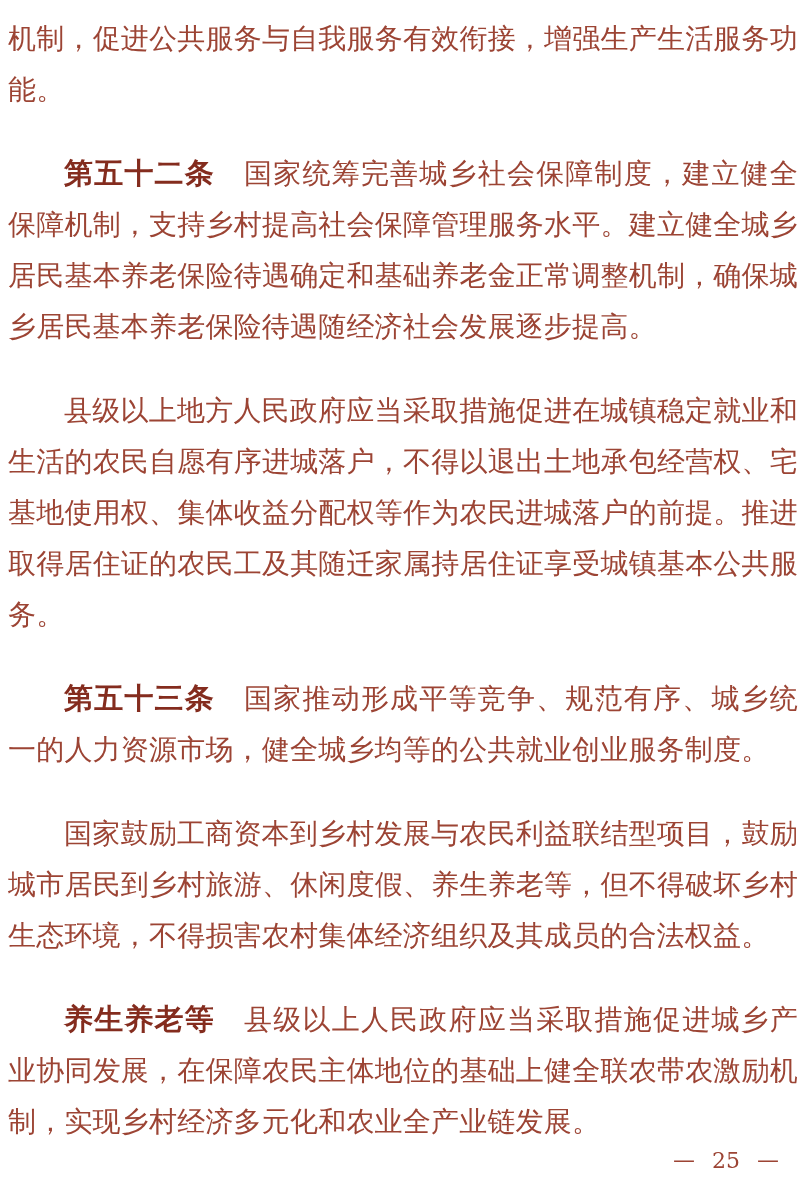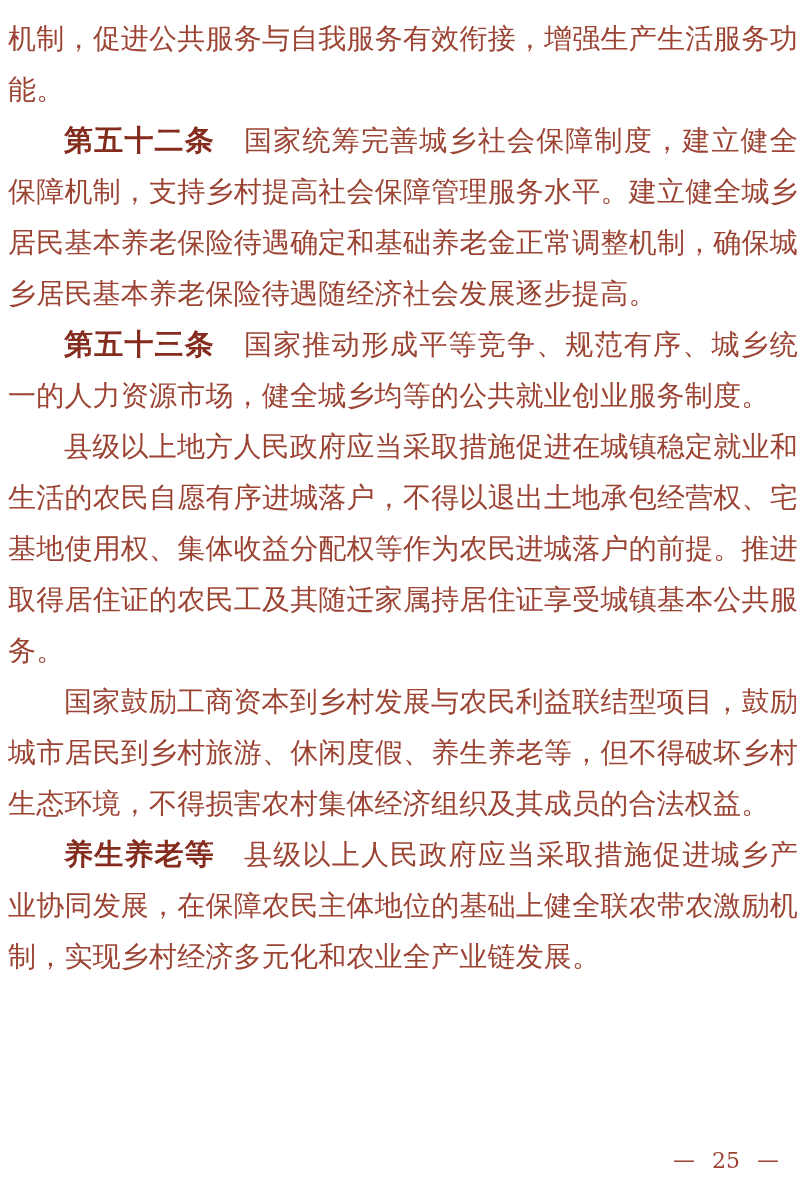--- a/index.html
+++ b/index.html
@@ -37,20 +37,21 @@
     font-size: 28px;
     line-height: 51px;
     letter-spacing: 0.2px;
     text-align: justify;
     text-justify: inter-ideograph;
     word-break: break-all;
     color: var(--text-color);
   }
   .content p.indent {
     text-indent: 2em;
+    margin-top: 33px;
   }
   .content p.no-indent {
     text-indent: 0;
   }
   .article-number {
     font-weight: bold;
     color: var(--bold-color);
     font-size: 29px;
     margin-right: 1em;
   }
@@ -78,23 +79,23 @@
 
 <div class="page">
 
   <div class="content">
 
     <p class="no-indent"><span>机制，促进公共服务与自我服务有效衔接，增强生产生活服务功能。</span></p>
 
     <p class="indent"><span class="article-number">第五十二条</span><span>国家统筹完善城乡社会保障制度，建立健全保障机制，支持乡村提高社会保障管理服务水平。建立健全城乡居民基本养老保险待遇确定和基础养老金正常调整机制，确保城乡居民基本养老保险待遇随经济社会发展逐步提高。</span></p>
 
 
+    <p class="indent"><span>县级以上地方人民政府应当采取措施促进在城镇稳定就业和生活的农民自愿有序进城落户，不得以退出土地承包经营权、宅基地使用权、集体收益分配权等作为农民进城落户的前提。推进取得居住证的农民工及其随迁家属持居住证享受城镇基本公共服务。</span></p>
+
     <p class="indent"><span class="article-number">第五十三条</span><span>国家推动形成平等竞争、规范有序、城乡统一的人力资源市场，健全城乡均等的公共就业创业服务制度。</span></p>
-
-    <p class="indent"><span>县级以上地方人民政府应当采取措施促进在城镇稳定就业和生活的农民自愿有序进城落户，不得以退出土地承包经营权、宅基地使用权、集体收益分配权等作为农民进城落户的前提。推进取得居住证的农民工及其随迁家属持居住证享受城镇基本公共服务。</span></p>
 
     <p class="indent"><span>国家鼓励工商资本到乡村发展与农民利益联结型项目，鼓励城市居民到乡村旅游、休闲度假、养生养老等，但不得破坏乡村生态环境，不得损害农村集体经济组织及其成员的合法权益。</span></p>
 
     <p class="indent"><span class="article-number">养生养老等</span><span>县级以上人民政府应当采取措施促进城乡产业协同发展，在保障农民主体地位的基础上健全联农带农激励机制，实现乡村经济多元化和农业全产业链发展。</span></p>
 
   </div>
 
   <div class="footer">
     <span class="dash">—</span>
     <span class="num">25</span>

